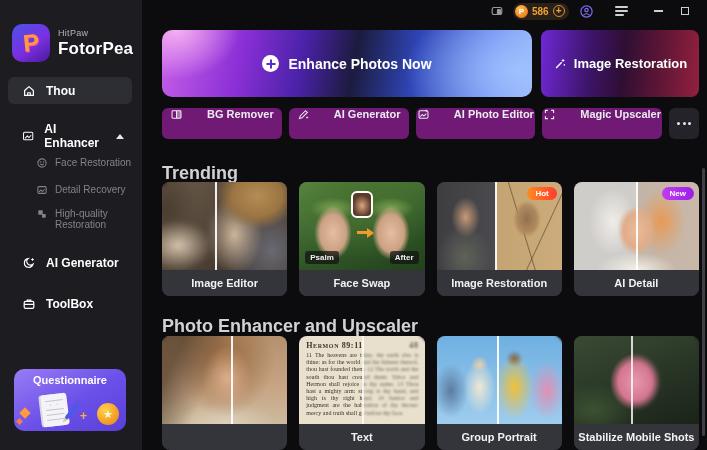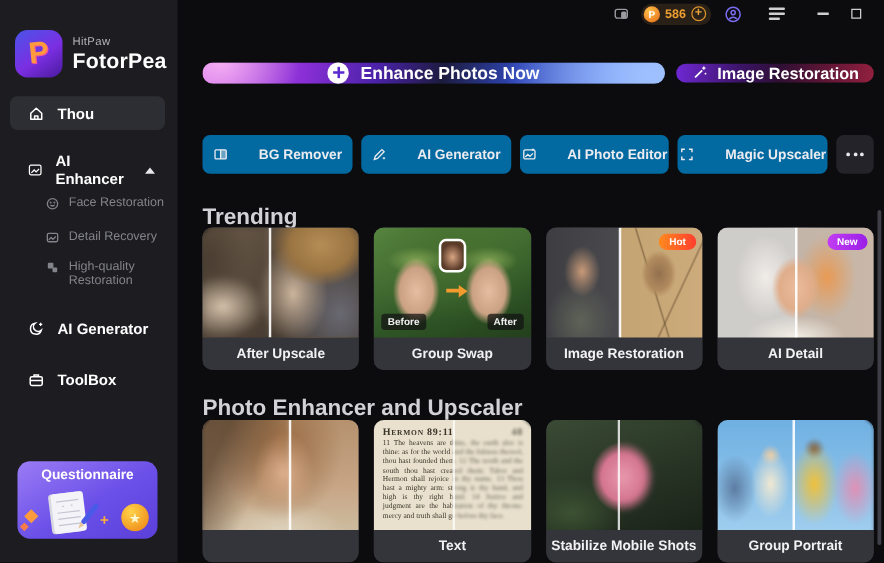--- a/index.html
+++ b/index.html
@@ -54,39 +54,39 @@
   .addc { width:12px; height:12px; border-radius:50%; border:1px solid #d8922a; color:#e8a33d; font-size:10px; line-height:10px; text-align:center; font-weight:700; }
   .acct { margin-left:10px; }
   .menu-ic { margin-left:21px; display:flex; flex-direction:column; gap:2.5px; cursor:pointer; }
   .menu-ic i { display:block; height:1.5px; background:#cfcfcf; border-radius:1px; }
   .win { margin-left:22px; width:18px; height:18px; display:flex; align-items:center; justify-content:center; cursor:pointer; }
   .w-min { width:9px; height:1.5px; background:#cfcfcf; }
   .w-max { width:8px; height:8px; border:1.2px solid #cfcfcf; }
 
   
   .main { position:absolute; left:142px; top:0; right:0; bottom:0; background:#0c0c0f; }
-  .hero { position:absolute; left:20px; top:30px; width:537px; height:56px; display:flex; gap:9px;align-items:center; }
+  .hero { position:absolute; left:20px; top:30px; width:537px; height:67px; display:flex; gap:9px; }
   .hero-primary { flex:1; border-radius:10px; cursor:pointer;
      background:radial-gradient(90px 70px at 4% 0%, rgba(255,190,245,.85), transparent 70%),
                 radial-gradient(150px 90px at 96% 60%, rgba(160,195,255,.9), transparent 75%),
                 linear-gradient(100deg,#c65fe8 0%,#8a2fd6 22%,#4a22a8 38%,#1c1b3e 52%,#2f46b8 68%,#6e8ef0 88%,#9ab6f8 100%);
      display:flex; align-items:center; justify-content:center; gap:9px; }
   .plus-circle { width:17px; height:17px; border-radius:50%; background:#fff; display:flex; align-items:center; justify-content:center; }
   .plus-circle:before { content:""; position:absolute; width:9px; height:2px; background:#5a2bd0; }
   .plus-circle:after { content:""; position:absolute; width:2px; height:9px; background:#5a2bd0; }
   .plus-circle, .plus-circle:before, .plus-circle:after { position:relative; }
   .plus-circle:before,.plus-circle:after { position:absolute; left:50%; top:50%; transform:translate(-50%,-50%); }
   .hero-primary span { font-size:14px; font-weight:700; }
   .hero-secondary { width:158px; border-radius:8px; cursor:pointer;
      background:linear-gradient(95deg,#6f28d4 0%,#3c1468 32%,#2e0f34 52%,#5c1535 74%,#93203f 100%);
      display:flex; align-items:center; justify-content:center; gap:7px; }
   .hero-secondary span { font-size:13px; font-weight:700; }
 
   .quickrow { position:absolute; left:20px; top:108px; width:537px; height:31px; display:flex; gap:7px; }
-  .qbtn { flex:1; background:#0369a1; border-radius:6px; display:flex; align-items:center; justify-content:center; gap:24px; cursor:pointer; }
+  .qbtn { flex:1; background:#701a75; border-radius:6px; display:flex; justify-content:center; gap:24px; cursor:pointer; }
   .qbtn span { font-size:11px; font-weight:700; color:#ececf0; }
   .qmore { width:30px; flex:none; background:#232329; border-radius:6px; display:flex; align-items:center; justify-content:center; gap:2.5px; cursor:pointer; }
   .qmore i { width:3px; height:3px; border-radius:50%; background:#e8e8ec; }
 
   .sec-title { position:absolute; left:20px; font-size:18px; font-weight:700; color:#d2d2d6; }
   .t1 { top:163px; } .t2 { top:316px; }
   .cardrow { position:absolute; left:20px; width:537px; display:flex; gap:12px; }
   .r1 { top:182px; } .r2 { top:336px; }
   .card { flex:1; border-radius:8px; overflow:hidden; background:#34343b; cursor:pointer; position:relative; }
   .art { height:88px; position:relative; overflow:hidden; }
@@ -345,30 +345,30 @@
   </div>
 
   <div class="sec-title t1">Trending</div>
 
   <div class="cardrow r1">
     <div class="card">
       <div class="art art1">
         <div class="blur-ov" style="left:0;width:42%;"></div>
         <i class="divline" style="left:42%;"></i>
       </div>
-      <div class="clabel">After Upscale</div>
+      <div class="clabel">Image Editor</div>
     </div>
     <div class="card">
       <div class="art art2">
         <div class="fs-inset"></div>
         <div class="fs-arrow"></div>
-        <span class="tag tag-l">Before</span>
+        <span class="tag tag-l">Psalm</span>
         <span class="tag tag-r">After</span>
       </div>
-      <div class="clabel">Group Swap</div>
+      <div class="clabel">Face Swap</div>
     </div>
     <div class="card">
       <div class="art art3">
         <i class="divline" style="left:47%;"></i>
         <span class="badge hot">Hot</span>
       </div>
       <div class="clabel">Image Restoration</div>
     </div>
     <div class="card">
       <div class="art art4">
@@ -396,29 +396,29 @@
             <span>48</span>
           </div>
           <div class="psalm-b">11 The heavens are thine, the earth also is thine: as for the world and the fulness thereof, thou hast founded them. 12 The north and the south thou hast created them: Tabor and Hermon shall rejoice in thy name. 13 Thou hast a mighty arm: strong is thy hand, and high is thy right hand. 14 Justice and judgment are the habitation of thy throne: mercy and truth shall go before thy face.</div>
         </div>
         <div class="blur-ov" style="right:0;width:50%;backdrop-filter:blur(1.3px);background:rgba(233,225,205,.25);"></div>
         <i class="divline" style="left:50%;background:rgba(255,255,255,.75);"></i>
       </div>
       <div class="clabel">Text</div>
     </div>
     <div class="card">
+      <div class="art art7">
+        <div class="blur-ov" style="right:0;width:52%;backdrop-filter:blur(1.2px);"></div>
+        <i class="divline" style="left:48%;"></i>
+      </div>
+      <div class="clabel">Group Portrait</div>
+    </div>
+    <div class="card">
       <div class="art art8">
         <div class="blur-ov" style="right:0;width:54%;backdrop-filter:blur(1.5px);"></div>
         <i class="divline" style="left:46%;background:rgba(255,255,255,.8);"></i>
       </div>
       <div class="clabel">Stabilize Mobile Shots</div>
     </div>
-    <div class="card">
-      <div class="art art7">
-        <div class="blur-ov" style="right:0;width:52%;backdrop-filter:blur(1.2px);"></div>
-        <i class="divline" style="left:48%;"></i>
-      </div>
-      <div class="clabel">Group Portrait</div>
-    </div>
   </div>
 
   <i class="scroll-thumb"></i>
 </div>
 
 </body></html>

